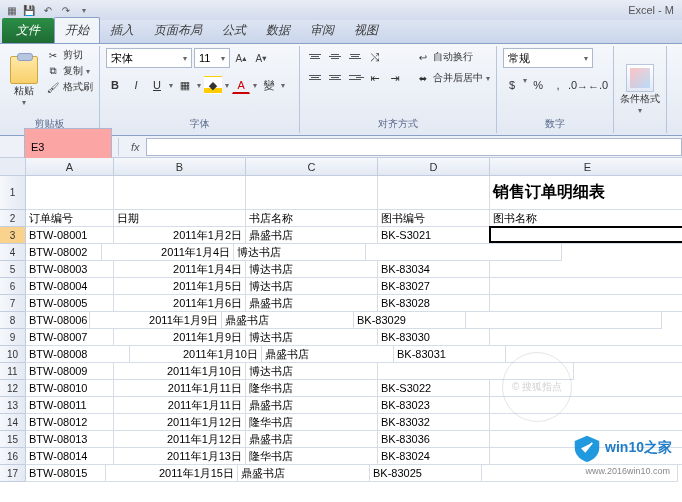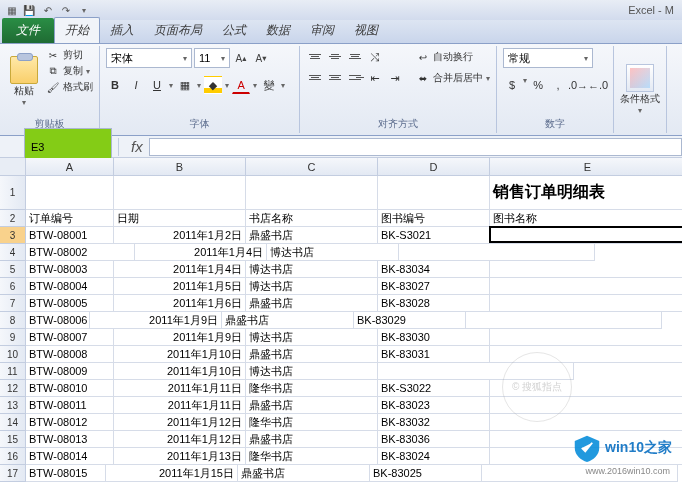--- a/index.html
+++ b/index.html
@@ -52,23 +52,23 @@
 
 .number-group .combo { width: 90px; height: 20px; border: 1px solid #abb8d0; background: #fff; font-size: 11px; padding: 1px 4px; display: flex; align-items: center; justify-content: space-between; }
 .num-row { display: flex; gap: 2px; margin-top: 4px; }
 
 .styles-group { display: flex; flex-direction: column; align-items: center; justify-content: center; font-size: 10px; color: #333; }
 .cond-icon { width: 28px; height: 28px; background: linear-gradient(#fff,#e3e9f3); border: 1px solid #b8c5de; position: relative; }
 .cond-icon::before { content:""; position:absolute; inset:3px; background: linear-gradient(135deg,#f88,#8cf); opacity:0.5; }
 
 
 .formula-row { height: 22px; border-bottom: 1px solid #c3cde0; display: flex; align-items: center; background: #eef2f8; }
-.namebox { width: 88px; height: 18px; border: 1px solid #abb8d0; background: #84cc16; margin-left: 24px; font-size: 11px; padding: 18px 6px; display: flex; align-items: center; }
+.namebox { width: 88px; height: 18px; border: 1px solid #abb8d0; background: #fca5a5; margin-left: 24px; font-size: 11px; padding: 18px 6px; display: flex; align-items: center; }
 .fx-divider { width: 1px; height: 18px; background: #c3cde0; margin: 0 6px; }
-.fx-icon { font-size: 15px; font-style: italic; color: #555; margin: 0 6px; }
+.fx-icon { font-size: 11px; font-style: italic; color: #555; margin: 0 6px; }
 .formula-input { flex: 1; height: 18px; border: 1px solid #abb8d0; background: #fff; }
 
 
 .grid-area { position: relative; height: 344px; overflow: hidden; background: #fff; }
 .corner { position: absolute; left: 0; top: 0; width: 26px; height: 18px; background: #e8edf5; border-right: 1px solid #c3cde0; border-bottom: 1px solid #c3cde0; }
 .col-headers { position: absolute; left: 26px; top: 0; height: 18px; display: flex; }
 .col-h { background: linear-gradient(#f5f7fb,#e3e9f3); border-right: 1px solid #c3cde0; border-bottom: 1px solid #c3cde0; font-size: 11px; color: #333; display: flex; align-items: center; justify-content: center; }
 .row-headers { position: absolute; left: 0; top: 18px; width: 26px; }
 .row-h { height: 17px; background: linear-gradient(90deg,#f5f7fb,#e3e9f3); border-right: 1px solid #c3cde0; border-bottom: 1px solid #c3cde0; font-size: 10px; color: #333; display: flex; align-items: center; justify-content: center; }
 .row-h.row-tall { height: 34px; }
@@ -311,21 +311,21 @@
         <div class="cell" style="width: 196px;">图书名称</div>
       </div>
       <div class="row">
         <div class="cell" style="width: 88px;">BTW-08001</div>
         <div class="cell right" style="width: 132px;">2011年1月2日</div>
         <div class="cell" style="width: 132px;">鼎盛书店</div>
         <div class="cell" style="width: 112px;">BK-S3021</div>
         <div class="cell" style="width: 196px;"></div>
       </div>
       <div class="row">
-        <div class="cell" style="width: 109px;">BTW-08002</div>
+        <div class="cell" style="width: 76px;">BTW-08002</div>
         <div class="cell right" style="width: 132px;">2011年1月4日</div>
         <div class="cell" style="width: 132px;">博达书店</div>
         <div class="cell" style="width: 196px;"></div>
       </div>
       <div class="row">
         <div class="cell" style="width: 88px;">BTW-08003</div>
         <div class="cell right" style="width: 132px;">2011年1月4日</div>
         <div class="cell" style="width: 132px;">博达书店</div>
         <div class="cell" style="width: 112px;">BK-83034</div>
         <div class="cell" style="width: 196px;"></div>
@@ -352,21 +352,21 @@
         <div class="cell" style="width: 196px;"></div>
       </div>
       <div class="row">
         <div class="cell" style="width: 88px;">BTW-08007</div>
         <div class="cell right" style="width: 132px;">2011年1月9日</div>
         <div class="cell" style="width: 132px;">博达书店</div>
         <div class="cell" style="width: 112px;">BK-83030</div>
         <div class="cell" style="width: 196px;"></div>
       </div>
       <div class="row">
-        <div class="cell" style="width: 88px;">BTW-08008</div>
+        <div class="cell" style="width: 104px;">BTW-08008</div>
         <div class="cell right" style="width: 132px;">2011年1月10日</div>
         <div class="cell" style="width: 132px;">鼎盛书店</div>
         <div class="cell" style="width: 112px;">BK-83031</div>
         <div class="cell" style="width: 196px;"></div>
       </div>
       <div class="row">
         <div class="cell" style="width: 88px;">BTW-08009</div>
         <div class="cell right" style="width: 132px;">2011年1月10日</div>
         <div class="cell" style="width: 132px;">博达书店</div>
         <div class="cell" style="width: 196px;"></div>

